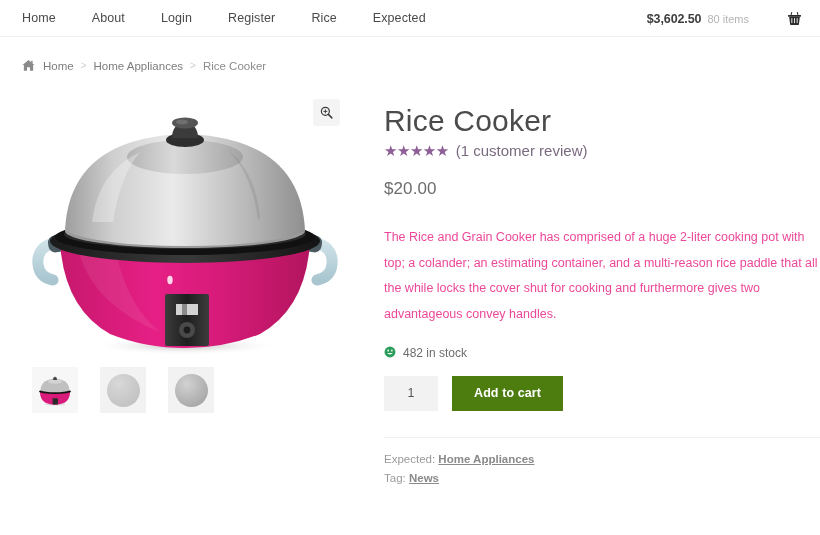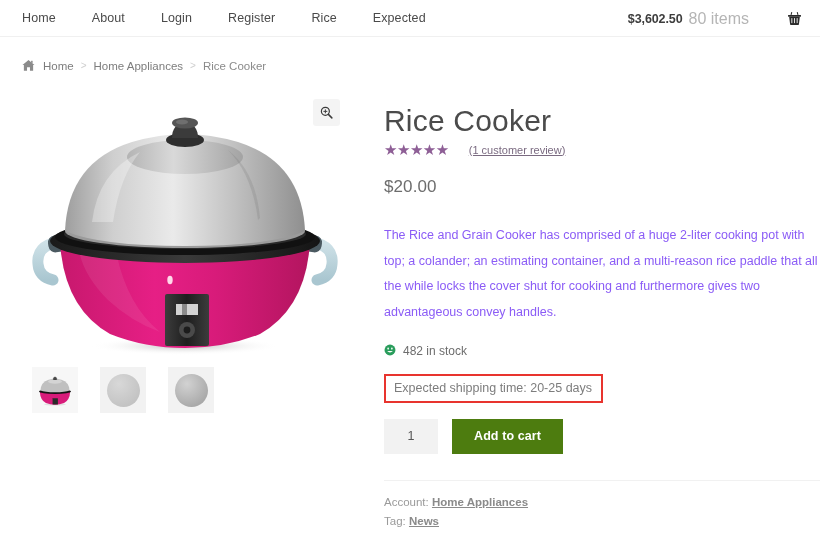--- a/index.html
+++ b/index.html
@@ -44,21 +44,21 @@
     gap: 0;
     justify-content: flex-end;
   }
   .cart-total {
     font-size: 12.5px;
     color: #3d3d3d;
     font-weight: 600;
     letter-spacing: -.1px;
   }
   .cart-count {
-    font-size: 16px;
+    font-size: 11px;
     color: #b5b5b5;
     margin-left: 6px;
   }
   .cart-icon {
     margin-left: 38px;
     margin-right: 6px;
     display: flex;
     align-items: center;
     cursor: pointer;
   }
@@ -132,36 +132,35 @@
     margin: 0 0 4px 0;
     letter-spacing: .2px;
   }
   .rating-row {
     display: flex; align-items: center;
     margin-bottom: 20px;
   }
   .stars { display:flex; letter-spacing: -.5px; }
   .star { color: #8e5f96; font-size: 15px; line-height: 1; }
   .review-link {
-    margin-left: 20px;
-    font-size: 11px;
+    margin-left: 7px;
+    font-size: 15px;
     color: #7a6a80;
-    text-decoration: underline;
     cursor: pointer;
   }
   .price {
     font-size: 17px;
     color: #6d6d6d;
     margin-bottom: 26px;
     letter-spacing: .1px;
   }
   .description {
     font-size: 12.5px;
     line-height: 2.05;
-    color: #8b5cf6;
+    color: #ec4899;
     margin-bottom: 18px;
     max-width: 435px;
   }
   .stock-row {
     display: flex; align-items: center;
     font-size: 12px;
     color: #6d6d6d;
     margin-bottom: 16px;
   }
   .stock-emoji { margin-right: 7px; font-size: 12px; line-height: 1; }
@@ -399,33 +398,30 @@
         <svg width="12" height="12" viewBox="0 0 16 16">
           <circle cx="8" cy="8" r="7.3" fill="#2a9d5c"></circle>
           <ellipse cx="5.5" cy="6" rx="1.1" ry="1.5" fill="#ffffff"></ellipse>
           <ellipse cx="10.5" cy="6" rx="1.1" ry="1.5" fill="#ffffff"></ellipse>
           <path d="M4.2 9.4 Q8 13 11.8 9.4 Z" fill="#ffffff"></path>
         </svg>
       </span>
       <span>482 in stock</span>
     </div>
 
-    <div class="shipping-highlight">
-      <span>Expected shipping time: 20-25 days</span>
-    </div>
 
     <div class="cart-row">
       <input class="qty-input" type="text" value="1" style="">
       <button class="add-to-cart">Add to cart</button>
     </div>
 
     <div class="meta-divider"></div>
 
     <div class="meta-line">
-      <span>Account:</span>
+      <span>Expected:</span>
       <a class="meta-link">Home Appliances</a>
     </div>
     <div class="meta-line">
       <span>Tag:</span>
       <a class="meta-link">News</a>
     </div>
   </div>
 </div>
 
 </body></html>

